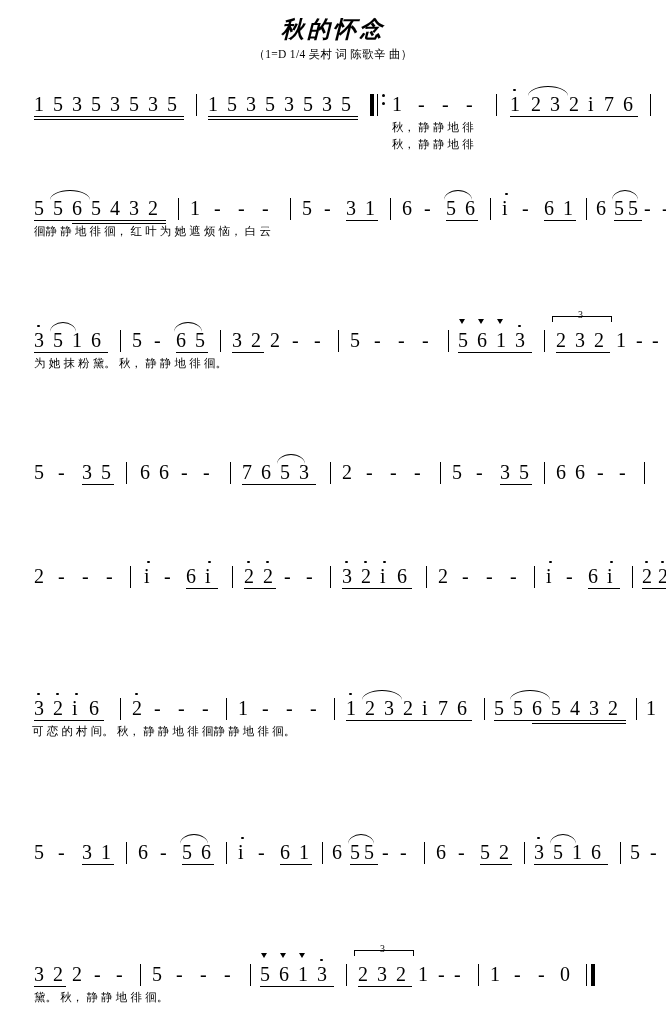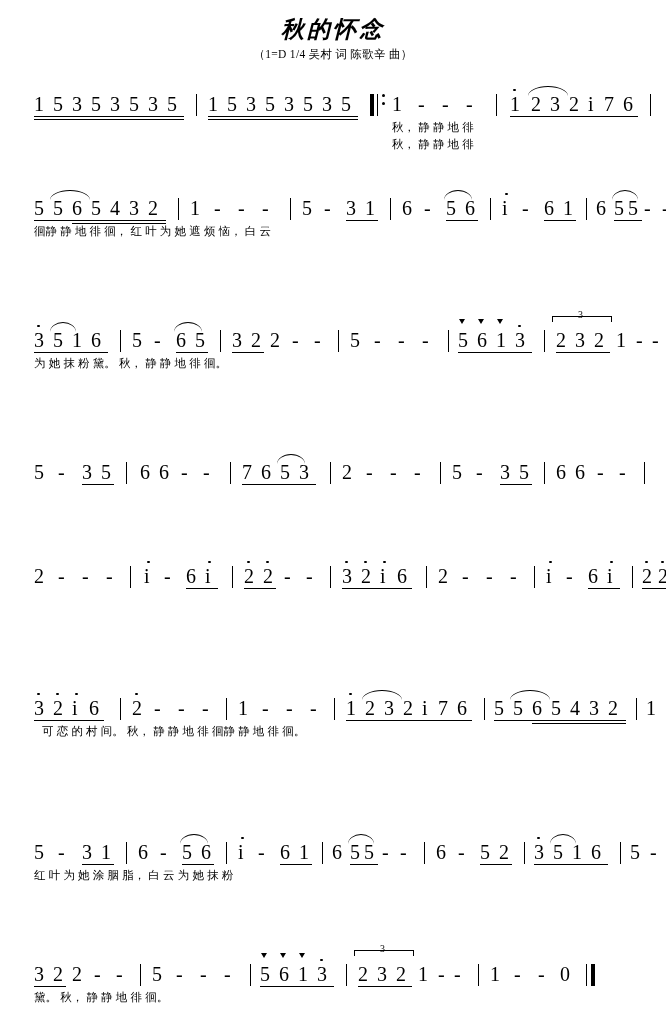--- a/index.html
+++ b/index.html
@@ -509,21 +509,21 @@
         <div class="slur" style="left:482px; bottom:24px; width:40px;"></div>
         <div class="beam" style="left:466px; bottom:3px; width:132px;"></div>
         <div class="beam" style="left:504px; bottom:0px; width:94px;"></div>
 
         <div class="thinbar" style="left:608px; bottom:4px; height:22px;"></div>
 
         <span class="tok" style="left:618px;">1</span>
 
       </div>
       <div class="lyricrow">
-        <span class="ly" style="left:14px;">可 恋 的 村 间。   秋，   静 静 地 徘   徊静 静 地 徘   徊。</span>
+        <span class="ly" style="left:4px;">可 恋 的 村 间。   秋，   静 静 地 徘   徊静 静 地 徘   徊。</span>
       </div>
     </div>
 
     <div class="system" style="height:44px; margin-top:100px;">
       <div class="noterow">
         <span class="tok" style="left:6px;">5</span>
         <span class="tok dash" style="left:30px;">-</span>
         <span class="tok" style="left:54px;">3</span>
         <span class="tok" style="left:73px;">1</span>
         <div class="beam" style="left:54px; bottom:3px; width:32px;"></div>
@@ -572,23 +572,20 @@
         <span class="tok" style="left:544px;">1</span>
         <span class="tok" style="left:563px;">6</span>
         <div class="slur" style="left:522px; bottom:24px; width:26px;"></div>
         <div class="beam" style="left:506px; bottom:3px; width:74px;"></div>
 
         <div class="thinbar" style="left:592px; bottom:4px; height:22px;"></div>
 
         <span class="tok" style="left:602px;">5</span>
         <span class="tok dash" style="left:622px;">-</span>
 
-      </div>
-      <div class="lyricrow">
-        <span class="ly" style="left:6px;">红 叶 为 她 涂 胭 脂，    白 云 为 她 抹 粉</span>
       </div>
     </div>
 
     <div class="system" style="height:44px; margin-top:78px;">
       <div class="noterow">
         <span class="tok" style="left:6px;">3</span>
         <span class="tok" style="left:25px;">2</span>
         <div class="beam" style="left:6px; bottom:3px; width:32px;"></div>
         <span class="tok" style="left:44px;">2</span>
         <span class="tok dash" style="left:66px;">-</span>

